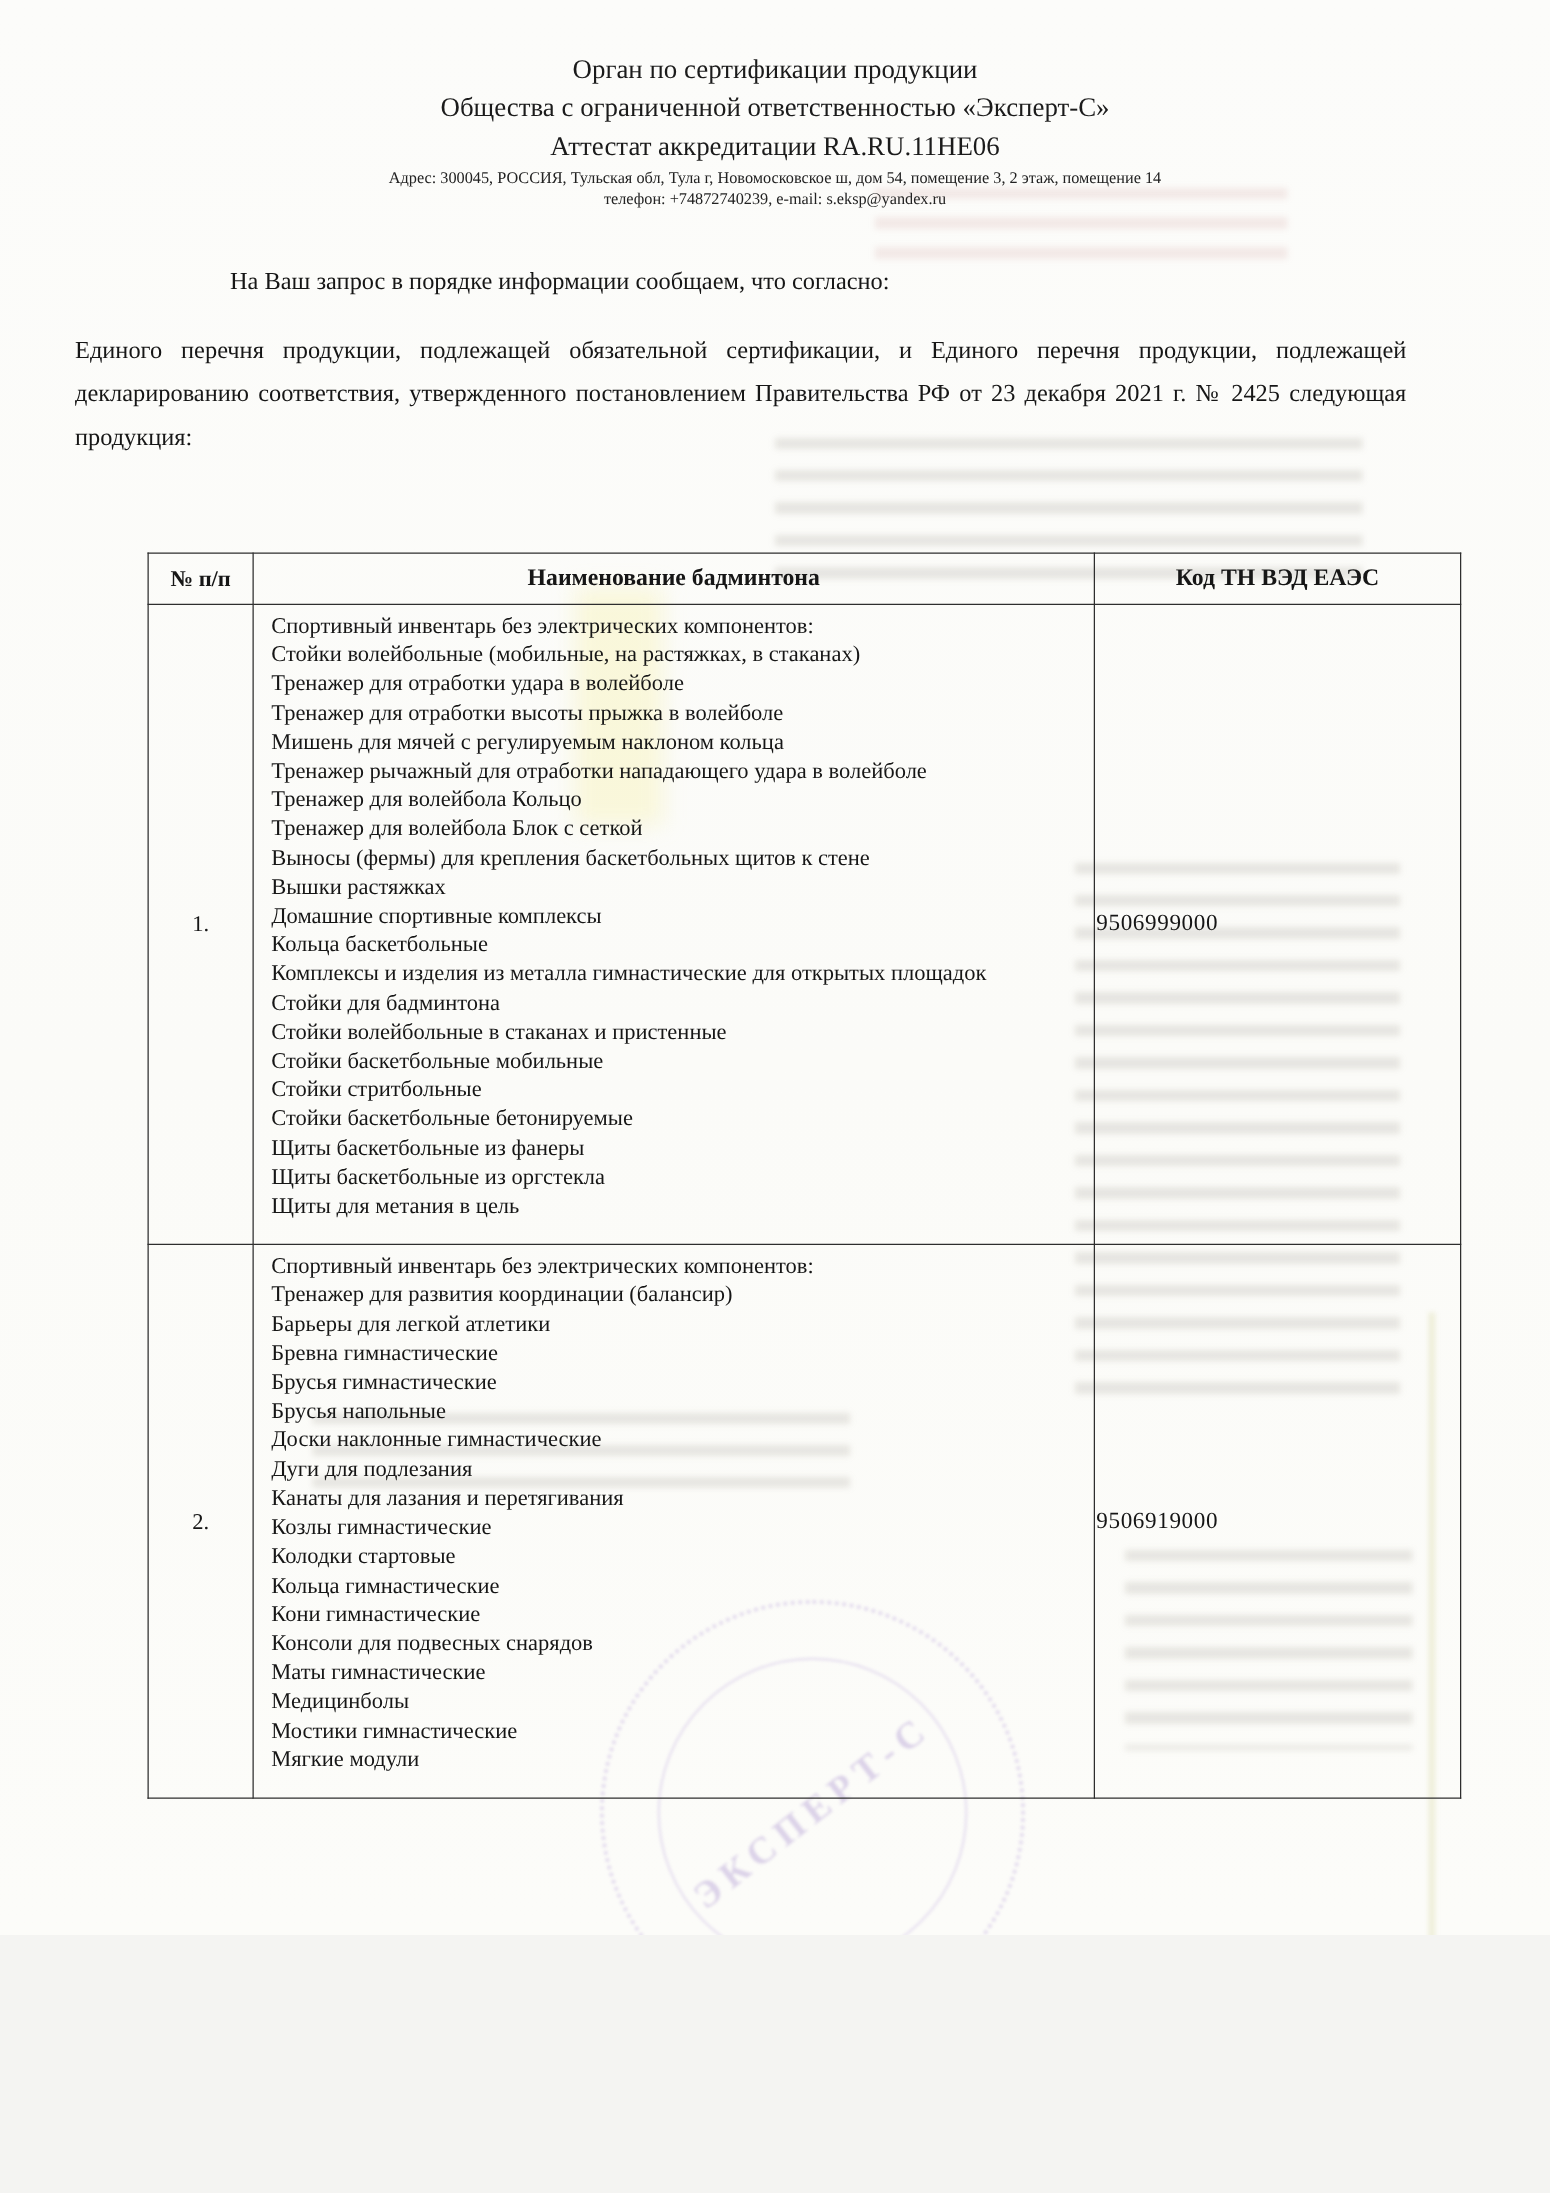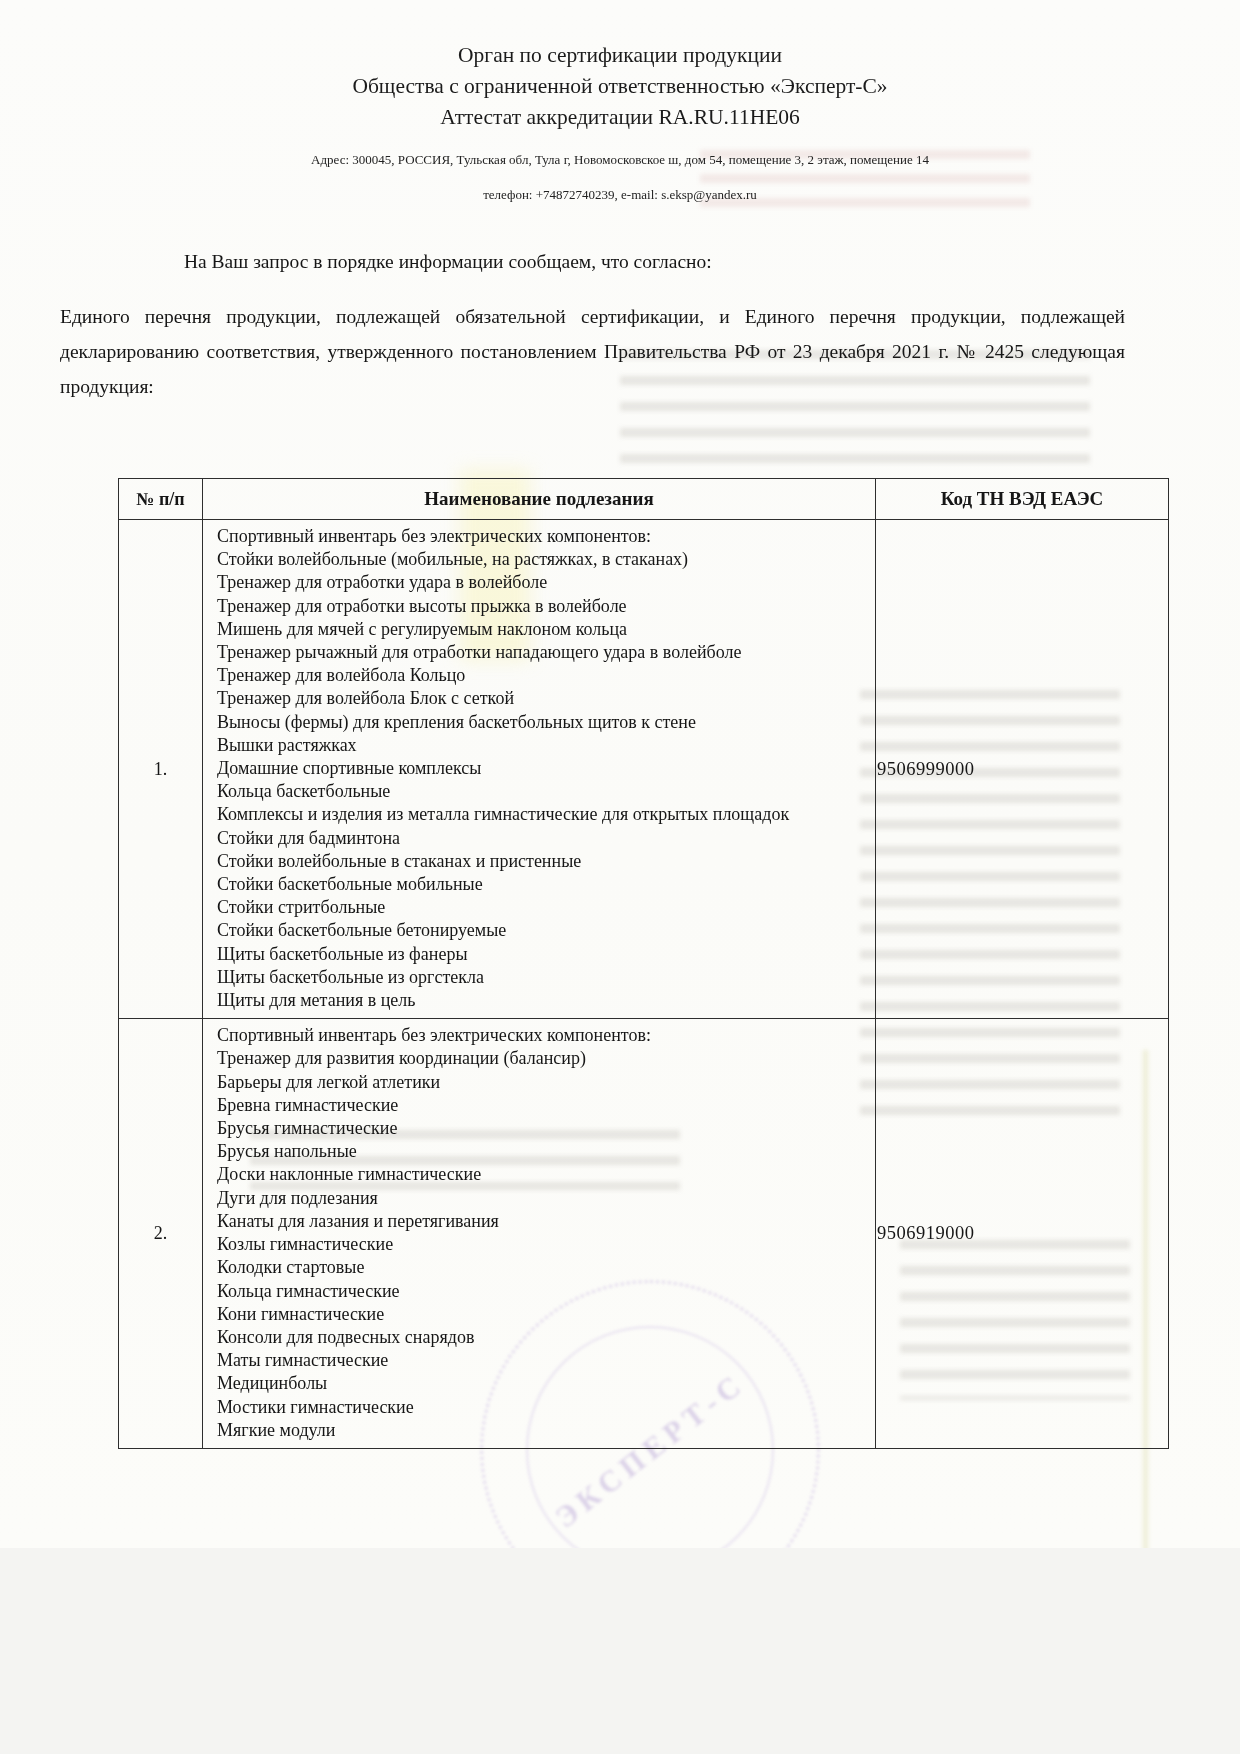--- a/index.html
+++ b/index.html
@@ -12,42 +12,42 @@
   }
   .page{
     position:relative;
     width:1240px;height:1548px;
     background:linear-gradient(180deg,#fcfcfa 0%,#fbfbf8 55%,#fcfcf9 100%);
     overflow:hidden;
   }
   
   .letterhead{padding-top:40px;text-align:center;position:relative;z-index:2;}
   .lh-line{font-size:21.5px;line-height:31px;color:#1b1b1b;}
-  .lh-small{font-size:13px;line-height:17px;color:#222;margin-top:18px;}
+  .lh-small{font-size:13px;line-height:17px;color:#222;margin-top:0;}
   
   .meta{display:flex;padding:0 115px 0 120px;margin-top:58px;position:relative;z-index:2;}
   .meta-left{width:420px;font-size:20px;line-height:30px;}
   .meta-right{flex:1;font-size:20px;line-height:29px;}
   
   .intro{margin-top:48px;padding:0 115px 0 120px;font-size:19.5px;text-indent:64px;position:relative;z-index:2;}
   .legal{margin-top:26px;padding:0 115px 0 60px;font-size:19.5px;line-height:35px;text-align:justify;position:relative;z-index:2;}
   
   table.products{
     border-collapse:collapse;
     margin:74px 12px 0 118px;
     width:1007px;
     position:relative;z-index:2;
     table-layout:fixed;
   }
   table.products th, table.products td{border:1.6px solid #2e2e2e;}
   th.col-num{width:67px;font-size:18px;font-weight:bold;padding:8px 8px;line-height:24px;}
   th.col-name{width:660px;font-size:19px;font-weight:bold;text-align:center;padding:8px 6px;}
   th.col-code{width:280px;font-size:19px;font-weight:bold;text-align:center;padding:8px 6px;}
   td.cell-num{text-align:center;vertical-align:middle;font-size:18px;}
-  td.cell-name{padding:5px 8px 6px 14px;vertical-align:top;}
+  td.cell-name{padding:5px 8px 19px 14px;vertical-align:top;}
   td.cell-code{text-align:left;vertical-align:middle;font-size:18.5px;letter-spacing:.5px;}
   .product-line{font-size:18px;line-height:23.2px;white-space:nowrap;overflow:hidden;}
   
   .ghost{position:absolute;pointer-events:none;filter:blur(2.5px);z-index:1;}
   .ghost-lines{background:repeating-linear-gradient(to bottom,rgba(125,118,105,.16) 0 9px,transparent 9px 26px);}
   .ghost-pink{background:repeating-linear-gradient(to bottom,rgba(190,120,120,.14) 0 9px,transparent 9px 24px);}
   .g1{left:700px;top:150px;width:330px;height:60px;}
   .g2{left:620px;top:350px;width:470px;height:120px;}
   .g3{left:860px;top:690px;width:260px;height:430px;}
   .g4{left:900px;top:1240px;width:230px;height:160px;}
@@ -94,21 +94,21 @@
   </div>
 
 
   <div class="intro">На Ваш запрос в порядке информации сообщаем, что согласно:</div>
   <div class="legal">Единого перечня продукции, подлежащей обязательной сертификации, и Единого перечня продукции, подлежащей декларированию соответствия, утвержденного постановлением Правительства РФ от 23 декабря 2021 г. № 2425 следующая продукция:</div>
 
   <table class="products">
     <thead>
       <tr>
         <th class="col-num">№ п/п</th>
-        <th class="col-name">Наименование подлезания</th>
+        <th class="col-name">Наименование бадминтона</th>
         <th class="col-code">Код ТН ВЭД ЕАЭС</th>
       </tr>
     </thead>
     <tbody id="table-body">
     <tr>
       <td class="cell-num">1.</td>
       <td class="cell-name">
             <div class="product-line">Спортивный инвентарь без электрических компонентов:</div>
             <div class="product-line">Стойки волейбольные (мобильные, на растяжках, в стаканах)</div>
             <div class="product-line">Тренажер для отработки удара в волейболе</div>

